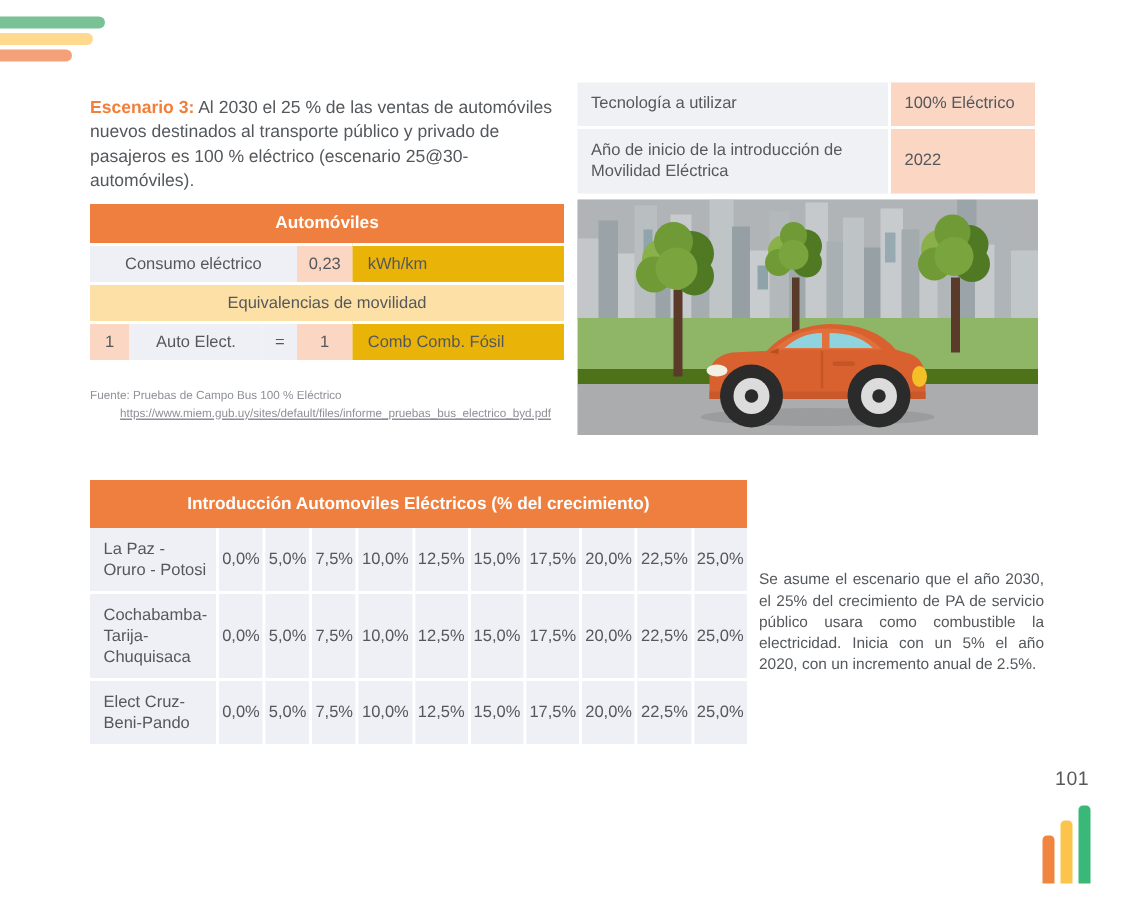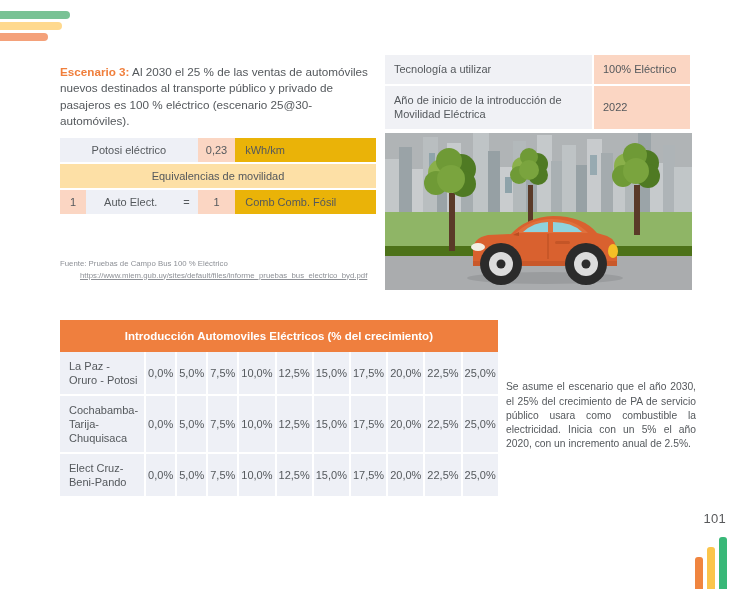--- a/index.html
+++ b/index.html
@@ -127,22 +127,25 @@
     </tr>
     <tr>
       <td class="lbl">Año de inicio de la introducción de Movilidad Eléctrica</td>
       <td class="val">2022</td>
     </tr>
   </tbody>
 </table>
 
 <table class="tbl-autos">
   <tbody>
+    <tr>
+      <td class="hdr" colspan="5">Automóviles</td>
+    </tr>
     <tr class="rowsep">
-      <td class="c-label" colspan="3">Potosi eléctrico</td>
+      <td class="c-label" colspan="3">Consumo eléctrico</td>
       <td class="c-peach">0,23</td>
       <td class="c-plain">kWh/km</td>
     </tr>
     <tr class="rowsep">
       <td class="sub" colspan="5">Equivalencias de movilidad</td>
     </tr>
     <tr class="rowsep">
       <td class="c-num">1</td>
       <td class="c-label">Auto Elect.</td>
       <td class="c-eq">=</td>

